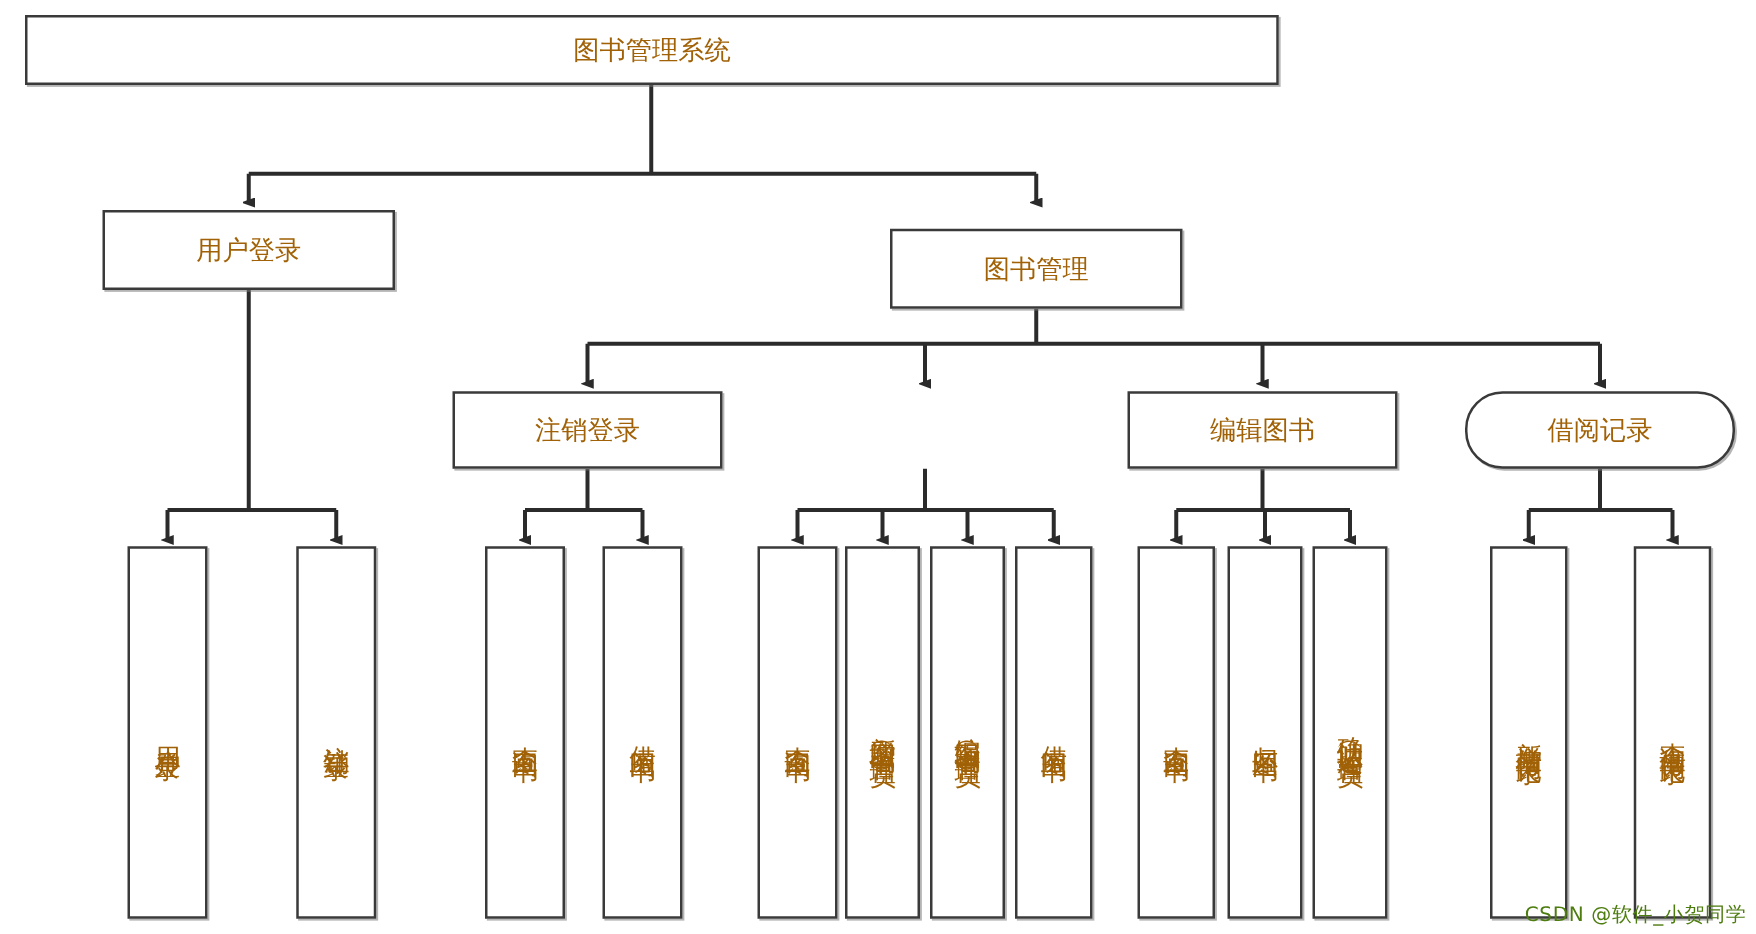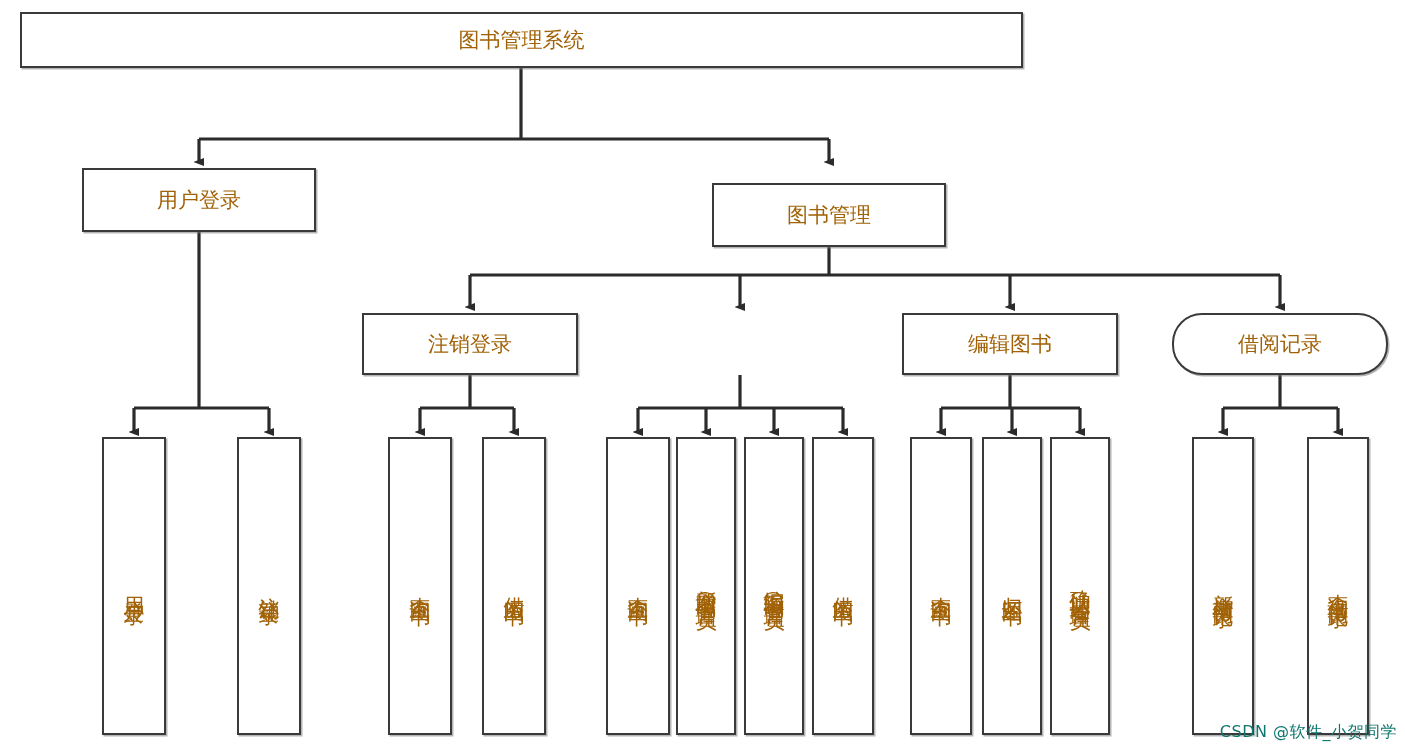--- a/index.html
+++ b/index.html
@@ -56,21 +56,21 @@
     font-size: 21px;
     letter-spacing: 3px;
     line-height: 1.05;
     white-space: nowrap;
   }
   #watermark {
     position: absolute;
     right: 8px;
     bottom: 4px;
     font-size: 16px;
-    color: #0f766e;
+    color: #4d7c0f;
     letter-spacing: 0.5px;
     white-space: nowrap;
     font-family: "DejaVu Sans", "Liberation Sans", sans-serif;
   }
 </style>
 </head>
 <body>
 
 <div id="diagram-root">
 

